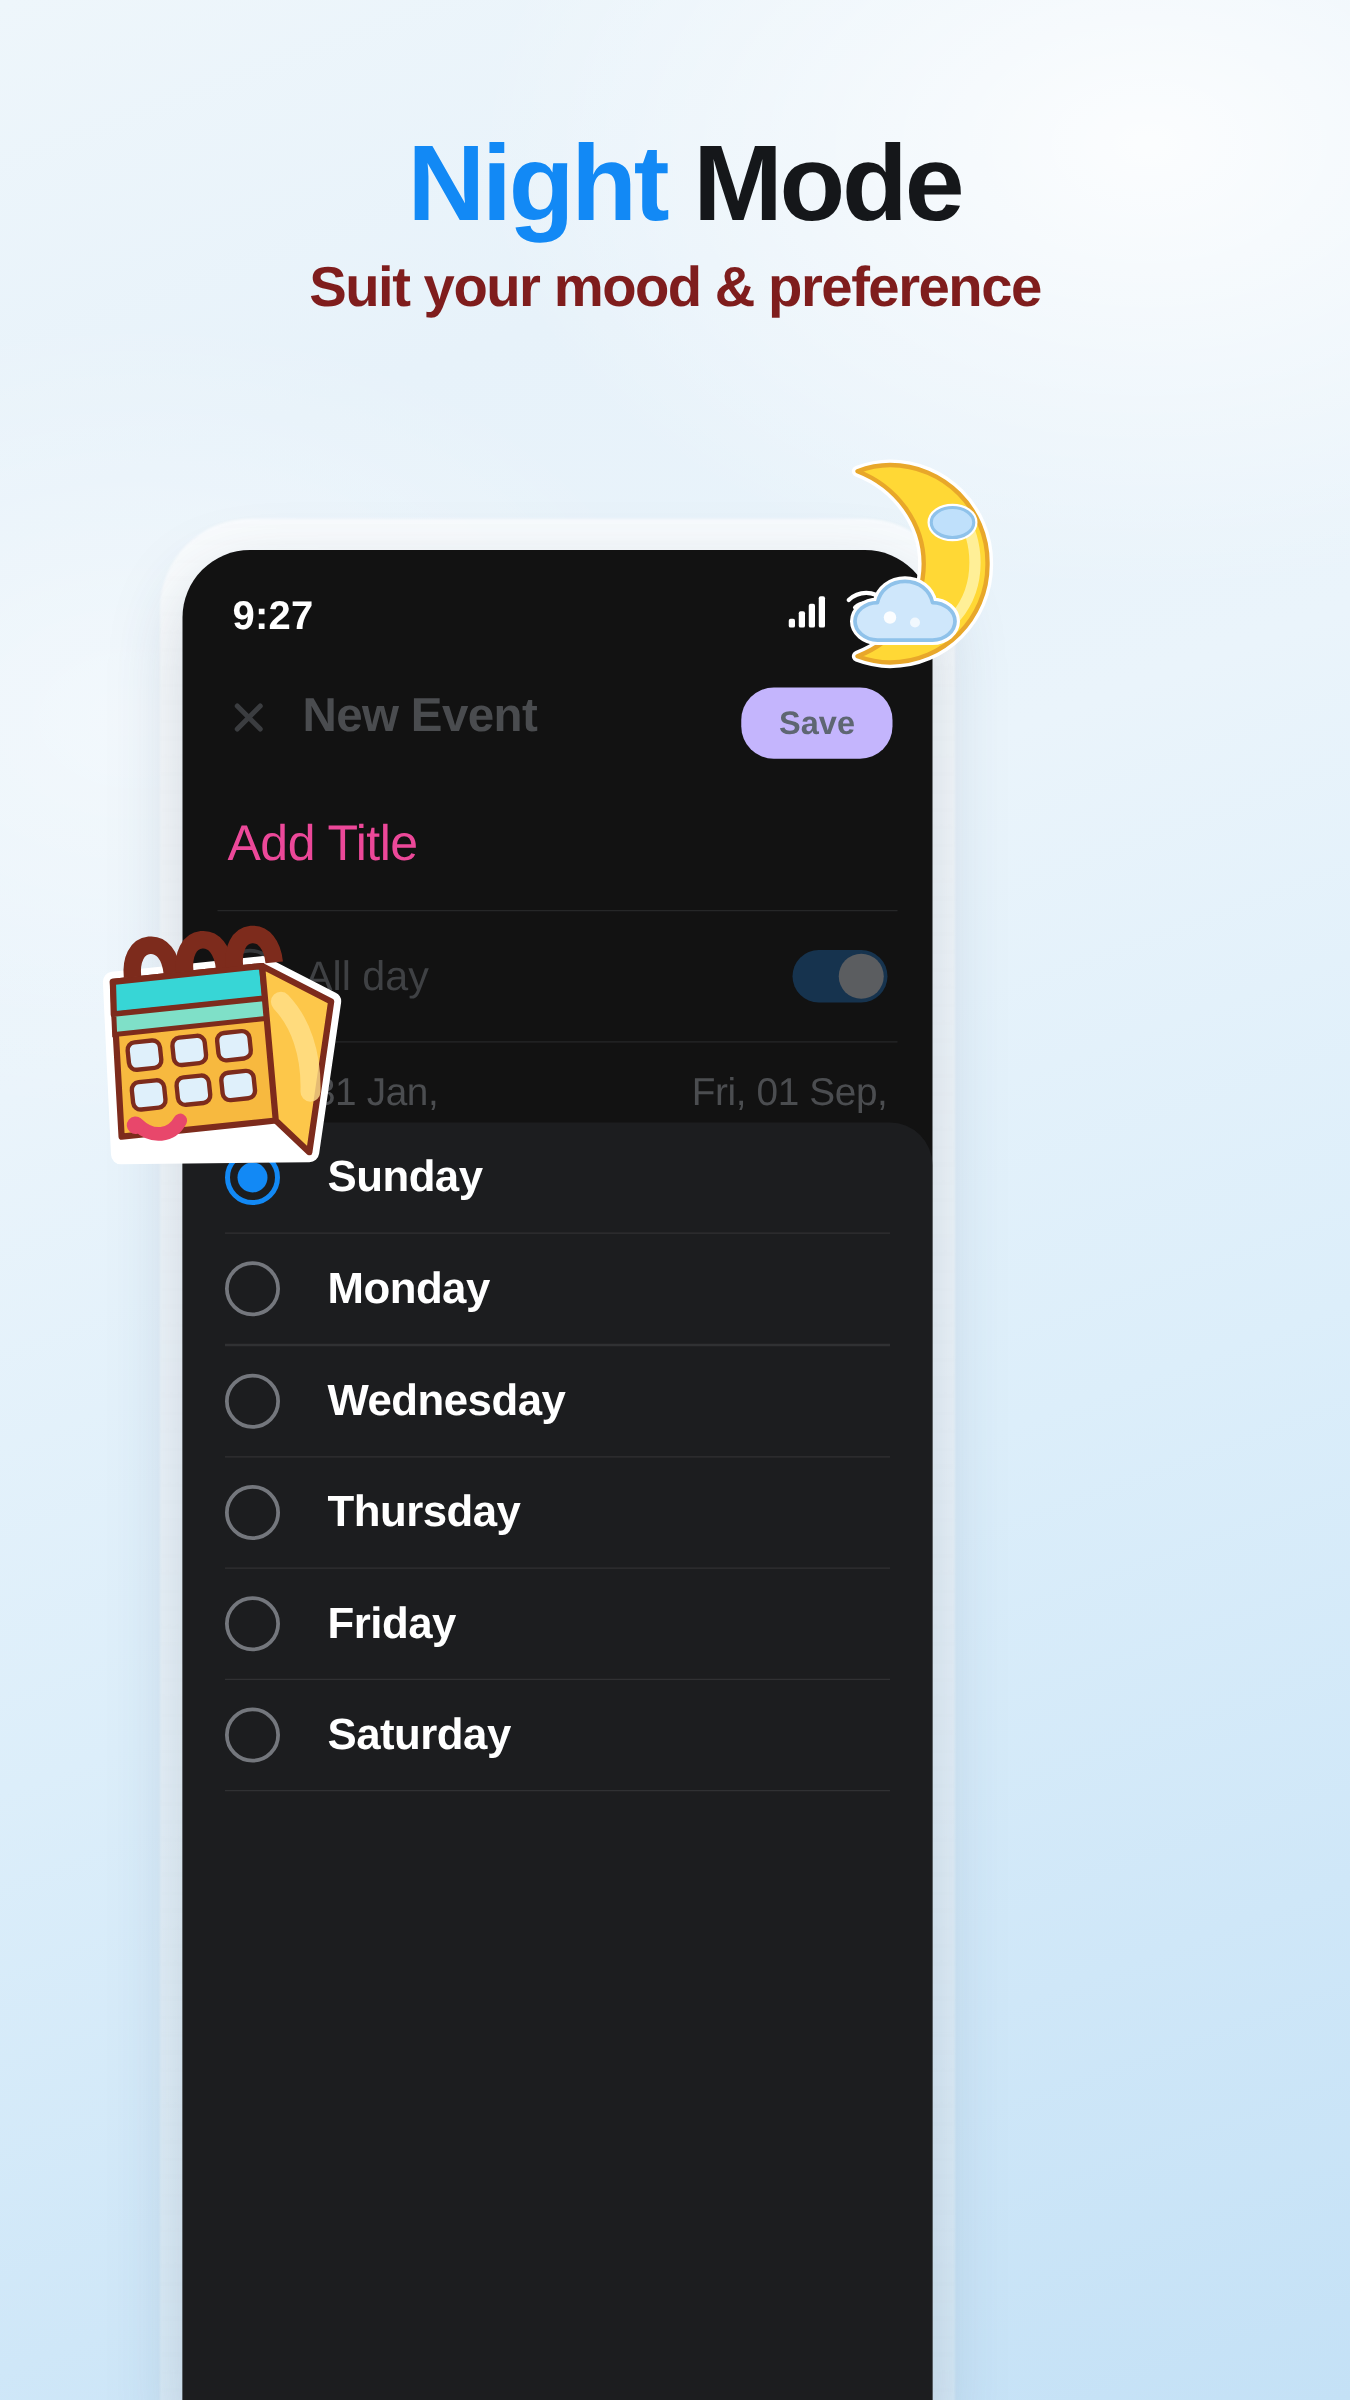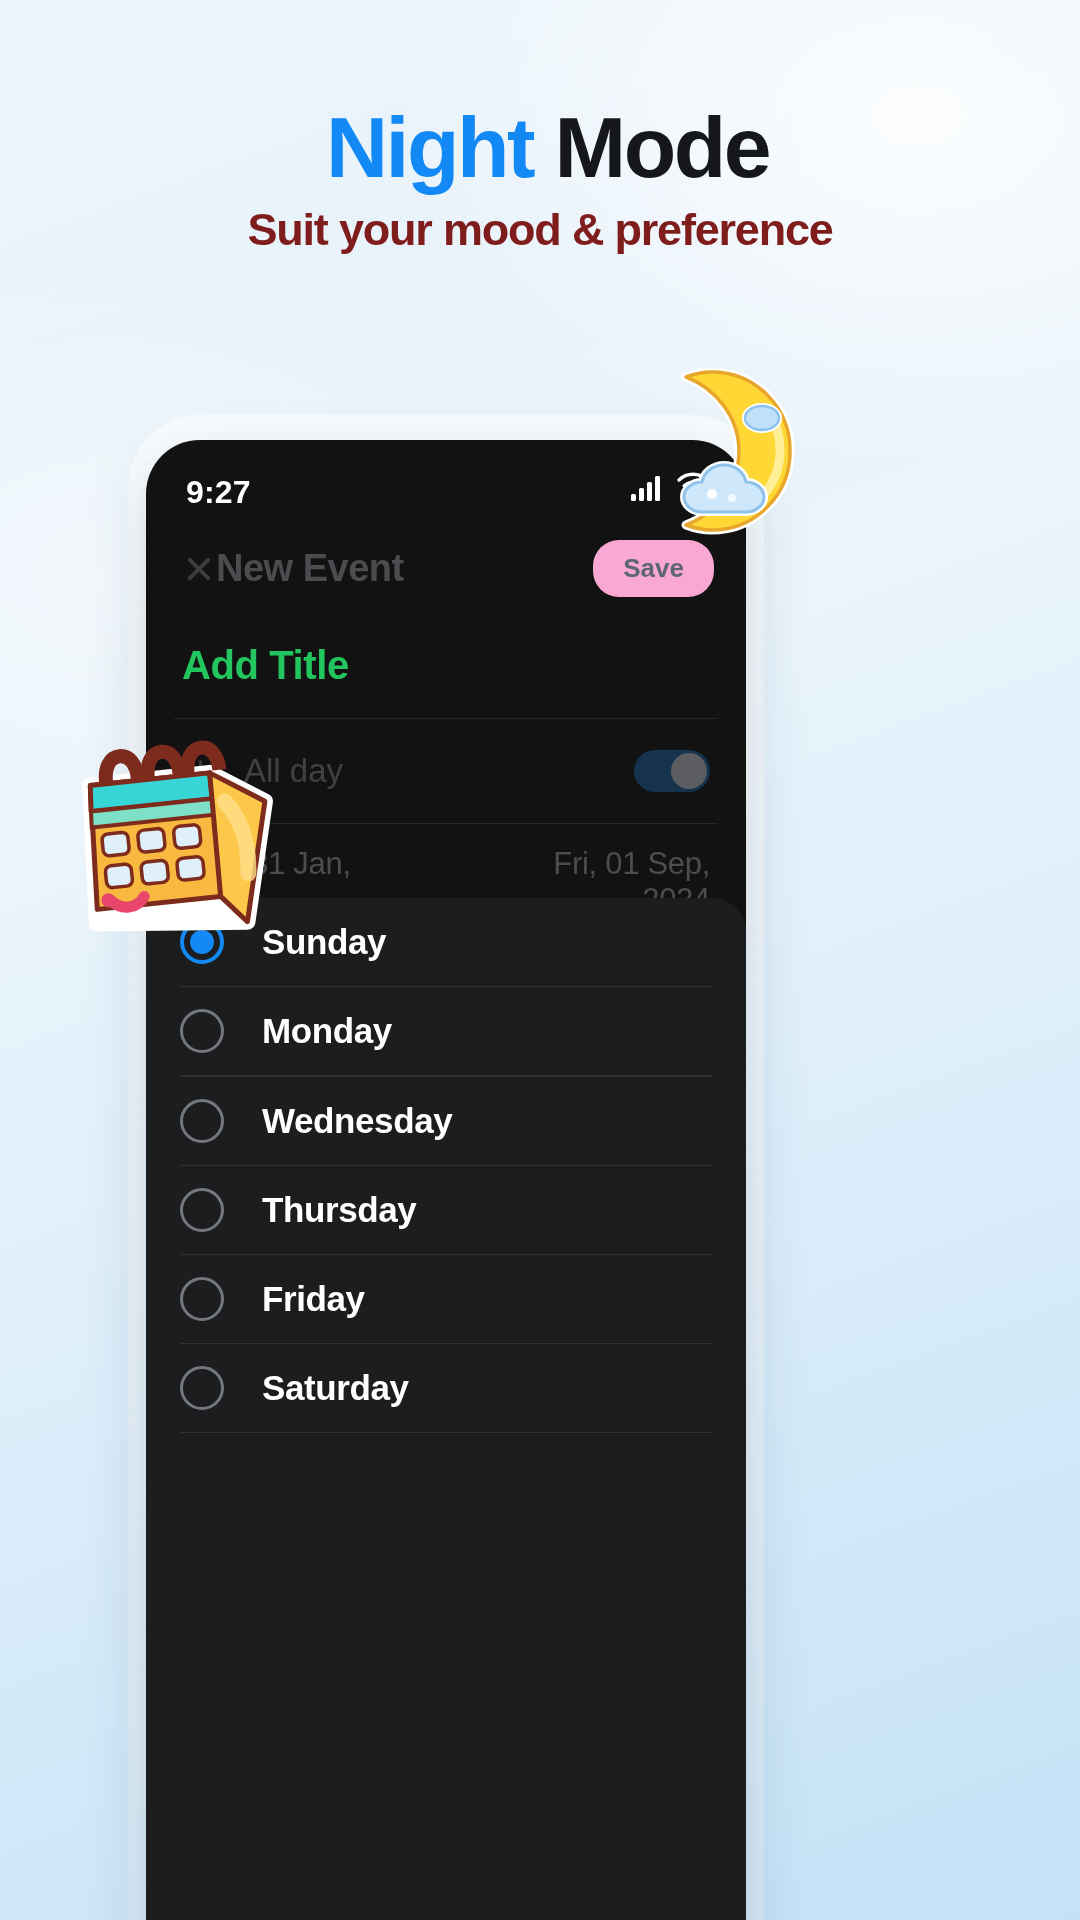--- a/index.html
+++ b/index.html
@@ -69,42 +69,43 @@
   .sig i:nth-child(1){ height:7px; }
   .sig i:nth-child(2){ height:13px; }
   .sig i:nth-child(3){ height:19px; }
   .sig i:nth-child(4){ height:25px; }
 
   
   .app-body{ position:relative; padding:0 0; }
 
   .app-header{
     display:flex; align-items:center;
-    padding:22px 32px 0 36px; 
+    padding:22px 32px 0 36px; gap:26px;
   }
   .close-x{
     width:34px; height:34px; position:relative; flex:0 0 auto; opacity:1;
   }
   .close-x:before,.close-x:after{
     content:""; position:absolute; left:2px; top:15px; width:30px; height:4px;
     background:#3b3d40; border-radius:2px;
   }
   .close-x:before{ transform:rotate(45deg); }
   .close-x:after{ transform:rotate(-45deg); }
   .app-title{ font-size:38px; font-weight:600; color:#4a4c4f; letter-spacing:-.5px; flex:1; }
   .save-btn{
-    background:#f9a8d4; color:#5e6672;
+    background:#c4b5fd; color:#5e6672;
     font-size:26px; font-weight:600;
     padding:13px 30px; border-radius:26px;
     border:none;
+    margin-top:10px;
   }
 
   .add-title{
     padding:46px 36px 30px 36px;
-    font-size:40px; color:#22c55e; font-weight:700; letter-spacing:-.4px;
+    font-size:40px; color:#ec4899; font-weight:400; letter-spacing:-.4px;
   }
   .divider{ height:1px; background:#262728; margin:0 28px; }
 
   .row-allday{
     display:flex; align-items:center; gap:22px;
     padding:30px 36px 30px 32px;
   }
   .clock-ic{
     width:44px; height:44px; border-radius:50%;
     border:3px solid #35373a; position:relative; flex:0 0 auto;

